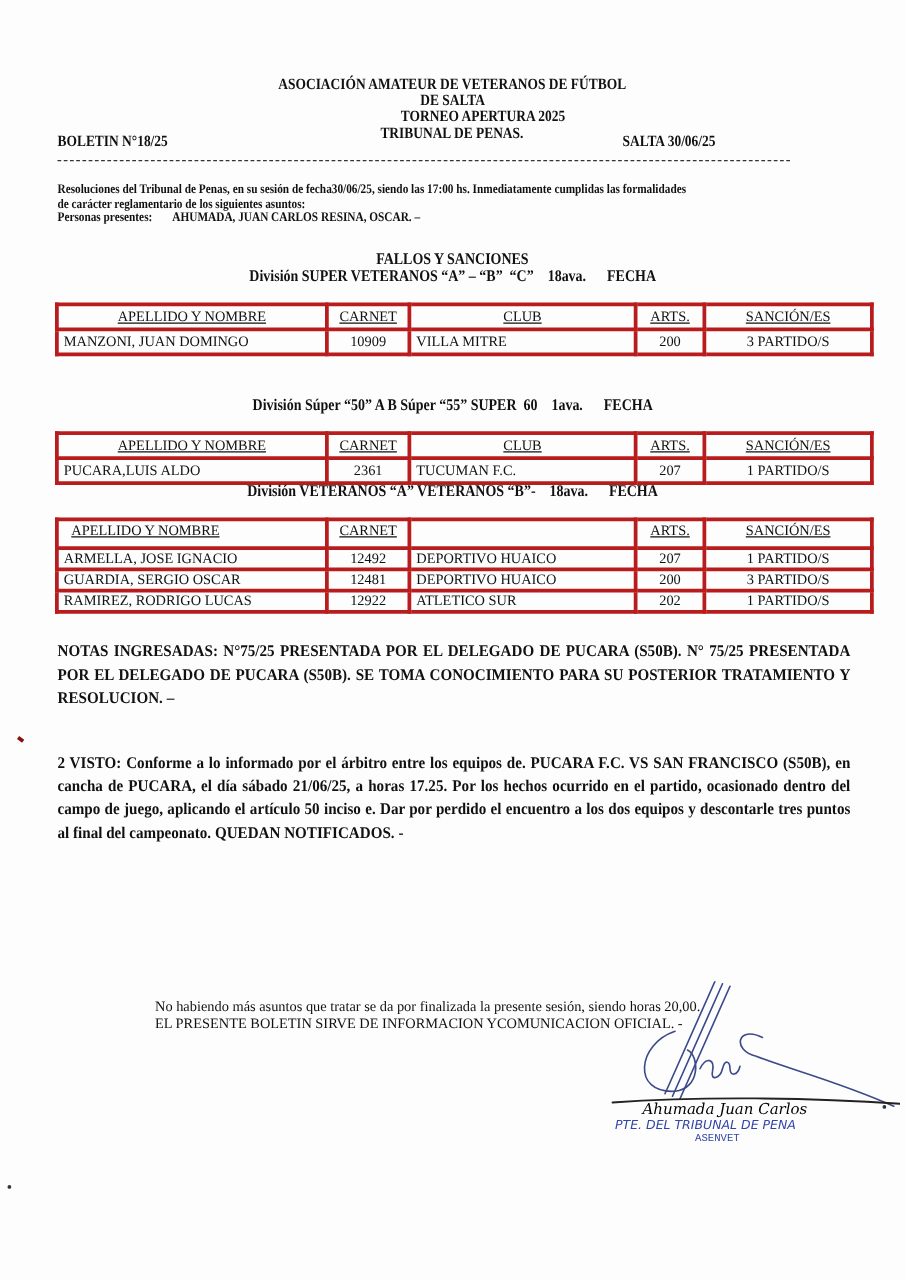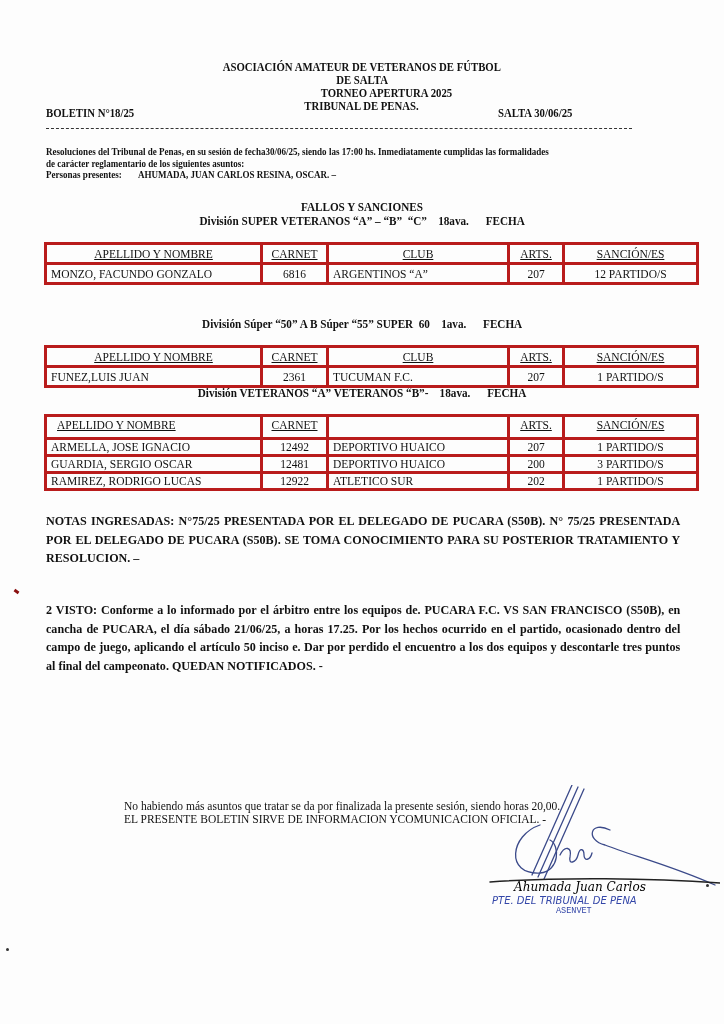--- a/index.html
+++ b/index.html
@@ -81,25 +81,25 @@
     </colgroup>
   <tbody>
       <tr>
     <th>APELLIDO Y NOMBRE</th>
     <th>CARNET</th>
     <th>CLUB</th>
     <th>ARTS.</th>
     <th>SANCIÓN/ES</th>
   </tr>
   <tr>
-    <td class="l">MONZO, FACUNDO GONZALO</td>
-    <td class="c">6816</td>
-    <td class="l">ARGENTINOS “A”</td>
-    <td class="c">207</td>
-    <td class="c">12 PARTIDO/S</td>
+    <td class="l">MANZONI, JUAN DOMINGO</td>
+    <td class="c">10909</td>
+    <td class="l">VILLA MITRE</td>
+    <td class="c">200</td>
+    <td class="c">3 PARTIDO/S</td>
   </tr>
 </tbody>
   </table>
 
 <div class="abs section-title" style="top:316px;"><span class="center-narrow" style="display:inline-block;white-space:pre">División Súper “50” A B Súper “55” SUPER  60    1ava.      FECHA</span></div>
 
 <table class="sanc" style="top:345px;">
   <colgroup>
       <col style="width:216px">
       <col style="width:66px">
@@ -109,21 +109,21 @@
     </colgroup>
   <tbody>
       <tr>
     <th>APELLIDO Y NOMBRE</th>
     <th>CARNET</th>
     <th>CLUB</th>
     <th>ARTS.</th>
     <th>SANCIÓN/ES</th>
   </tr>
   <tr>
-    <td class="l">FUNEZ,LUIS JUAN</td>
+    <td class="l">PUCARA,LUIS ALDO</td>
     <td class="c">2361</td>
     <td class="l">TUCUMAN F.C.</td>
     <td class="c">207</td>
     <td class="c">1 PARTIDO/S</td>
   </tr>
 </tbody>
   </table>
 
 <div class="abs section-title" style="top:385px;"><span class="center-narrow" style="display:inline-block;white-space:pre">División VETERANOS “A” VETERANOS “B”-    18ava.      FECHA</span></div>
 

